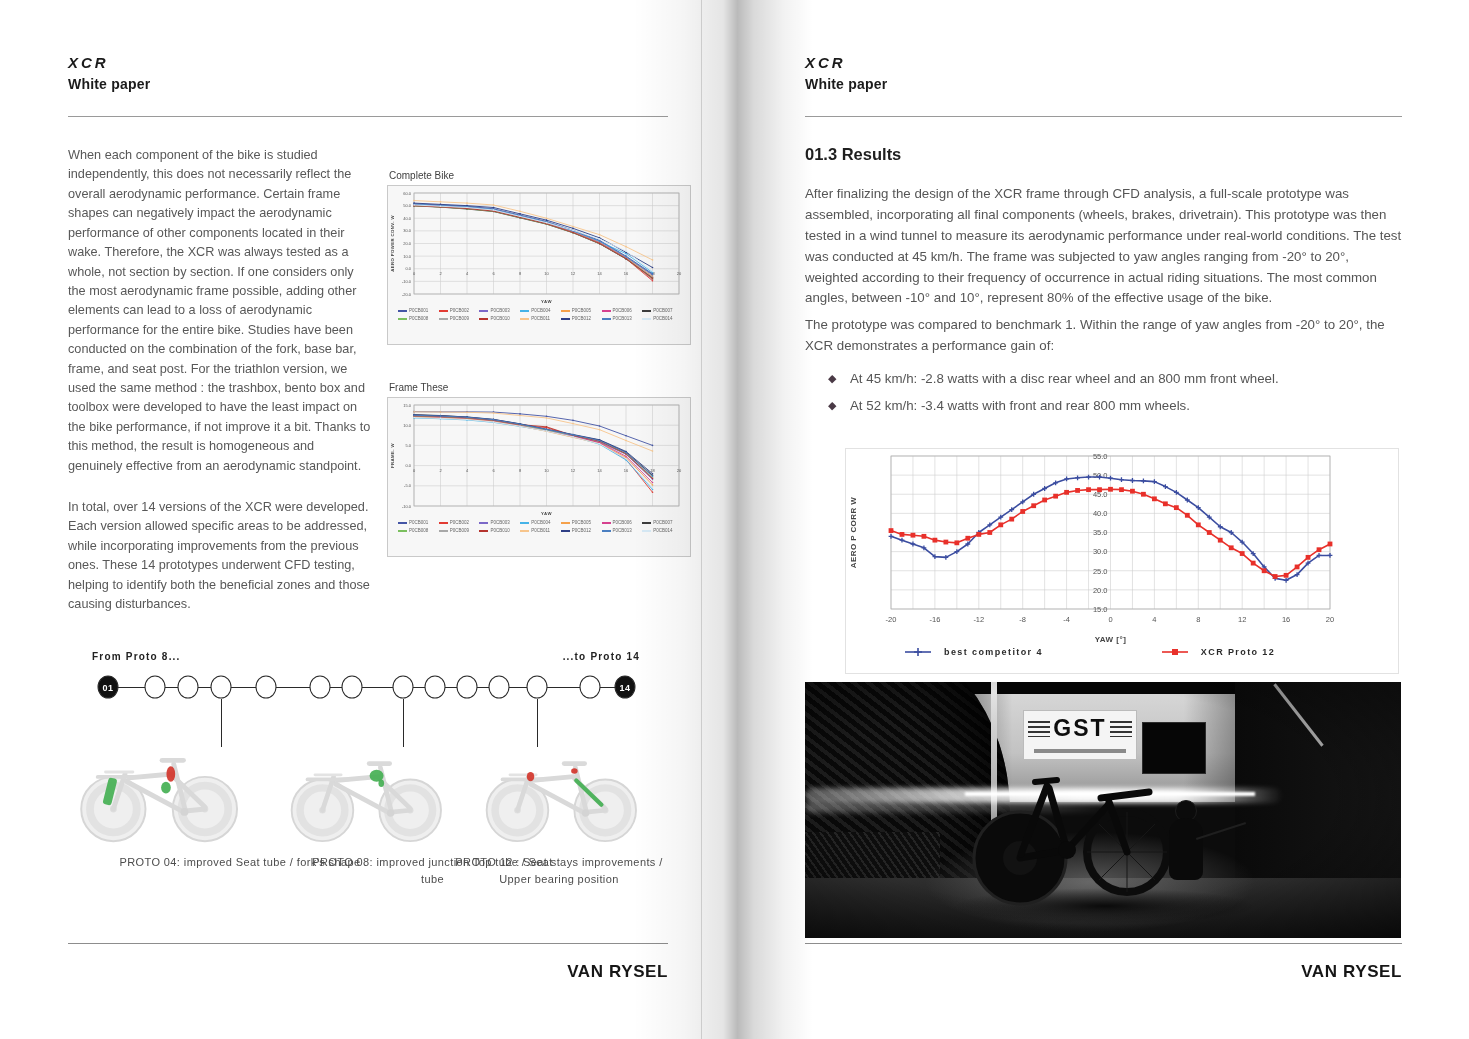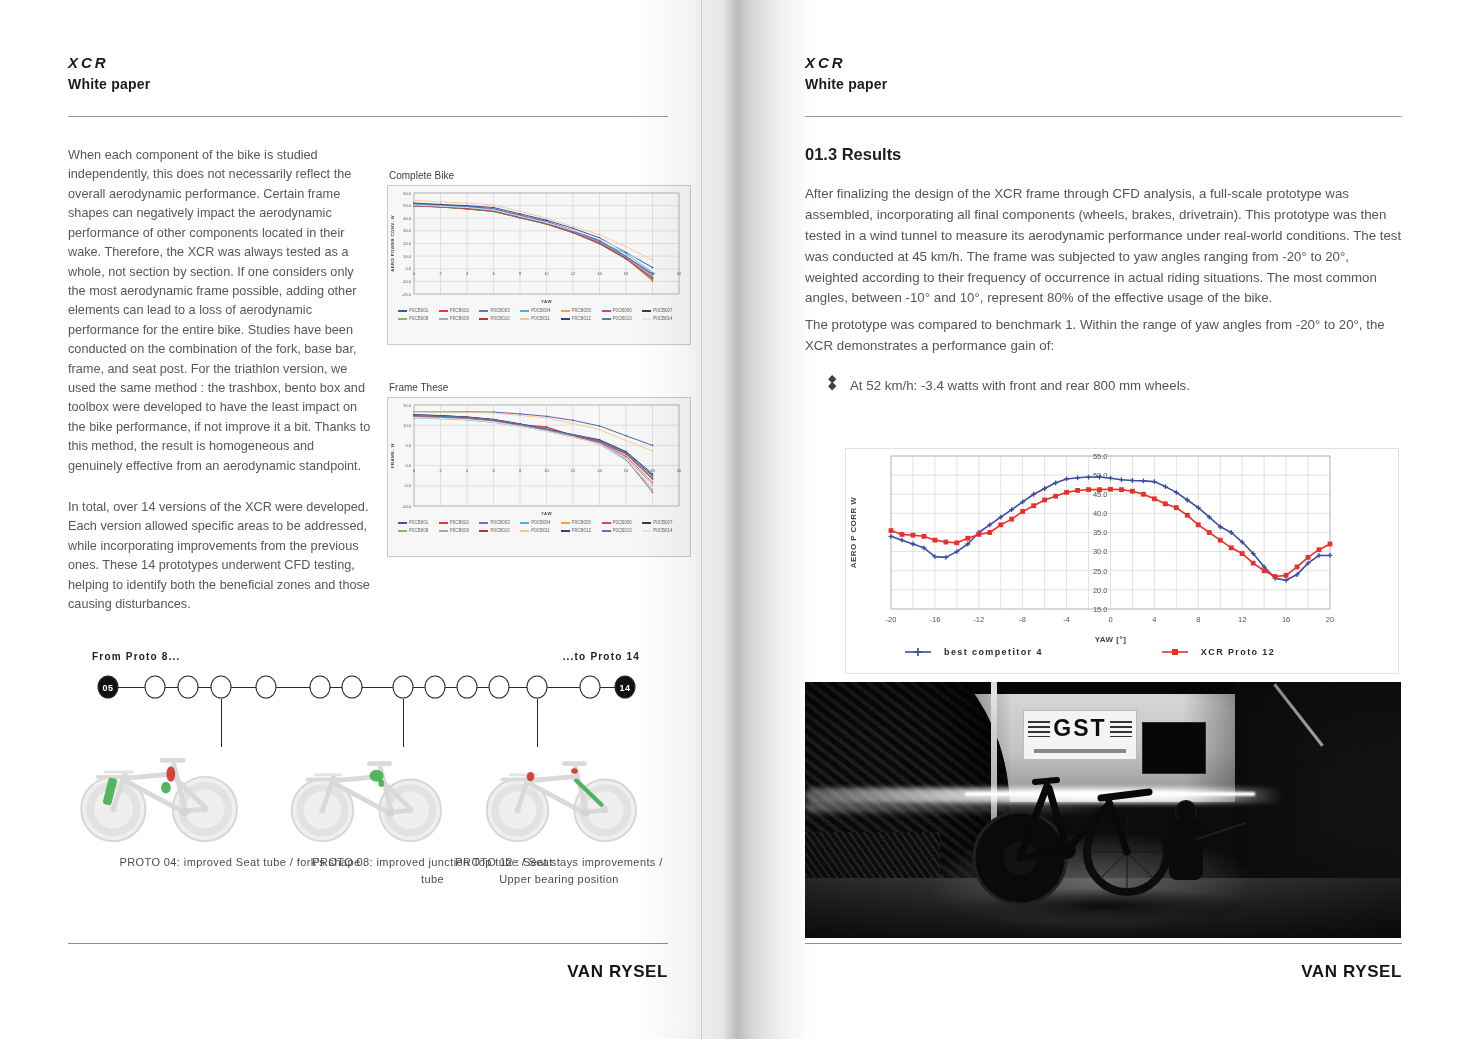--- a/index.html
+++ b/index.html
@@ -612,21 +612,21 @@
             <span class="sw" style="background: rgb(214, 233, 245);"></span>
             <span>P0CB014</span>
           </span>
         </div>
     </div>
 
     <div class="abs tl-label" style="left:92px;top:651px;">From Proto 8...</div>
     <div class="abs tl-label" style="left:440px;top:651px;width:200px;text-align:right;">...to Proto 14</div>
     <div class="abs timeline" id="timeline">
         <div class="tl-line" style="left: 40px; width: 517px;"></div>
-        <div class="tl-node filled" style="left: 40px;">05</div>
+        <div class="tl-node filled" style="left: 40px;">01</div>
         <div class="tl-node" style="left: 87px;"></div>
         <div class="tl-node" style="left: 120px;"></div>
         <div class="tl-node" style="left: 153px;"></div>
         <div class="tl-node" style="left: 198px;"></div>
         <div class="tl-node" style="left: 252px;"></div>
         <div class="tl-node" style="left: 284px;"></div>
         <div class="tl-node" style="left: 335px;"></div>
         <div class="tl-node" style="left: 367px;"></div>
         <div class="tl-node" style="left: 399px;"></div>
         <div class="tl-node" style="left: 431px;"></div>
@@ -724,21 +724,21 @@
   <section>
     <div class="abs brand" style="left:805px;top:54px;">XCR</div>
     <div class="abs subtitle" style="left:805px;top:76px;">White paper</div>
     <div class="abs rule" style="left:805px;top:116px;width:597px;"></div>
 
     <div class="abs section-heading" style="left:805px;top:145px;">01.3 Results</div>
     <p class="abs body-text-r" style="left:805px;top:184px;width:597px;">After finalizing the design of the XCR frame through CFD analysis, a full-scale prototype was assembled, incorporating all final components (wheels, brakes, drivetrain). This prototype was then tested in a wind tunnel to measure its aerodynamic performance under real-world conditions. The test was conducted at 45 km/h. The frame was subjected to yaw angles ranging from -20° to 20°, weighted according to their frequency of occurrence in actual riding situations. The most common angles, between -10° and 10°, represent 80% of the effective usage of the bike.</p>
     <p class="abs body-text-r" style="left:805px;top:315px;width:597px;">The prototype was compared to benchmark 1. Within the range of yaw angles from -20° to 20°, the XCR demonstrates a performance gain of:</p>
 
     <ul class="abs bullets" style="left:826px;top:369px;">
-      <li><span class="dia">◆</span></li>
+      <li><span class="dia">◆</span><span>At 45 km/h: -2.8 watts with a disc rear wheel and an 800 mm front wheel.</span></li>
       <li><span class="dia">◆</span><span>At 52 km/h: -3.4 watts with front and rear 800 mm wheels.</span></li>
     </ul>
 
     <div class="abs results-chart" style="left:845px;top:448px;width:552px;height:224px;">
       <div class="results-plot"><svg width="552" height="196" viewBox="0 0 552 196">
             <line x1="45" y1="7" x2="45" y2="160" stroke="#cfcfcf" stroke-width="0.6"></line>
             <line x1="66.95" y1="7" x2="66.95" y2="160" stroke="#cfcfcf" stroke-width="0.6"></line>
             <line x1="88.9" y1="7" x2="88.9" y2="160" stroke="#cfcfcf" stroke-width="0.6"></line>
             <line x1="110.85" y1="7" x2="110.85" y2="160" stroke="#cfcfcf" stroke-width="0.6"></line>
             <line x1="132.8" y1="7" x2="132.8" y2="160" stroke="#cfcfcf" stroke-width="0.6"></line>

